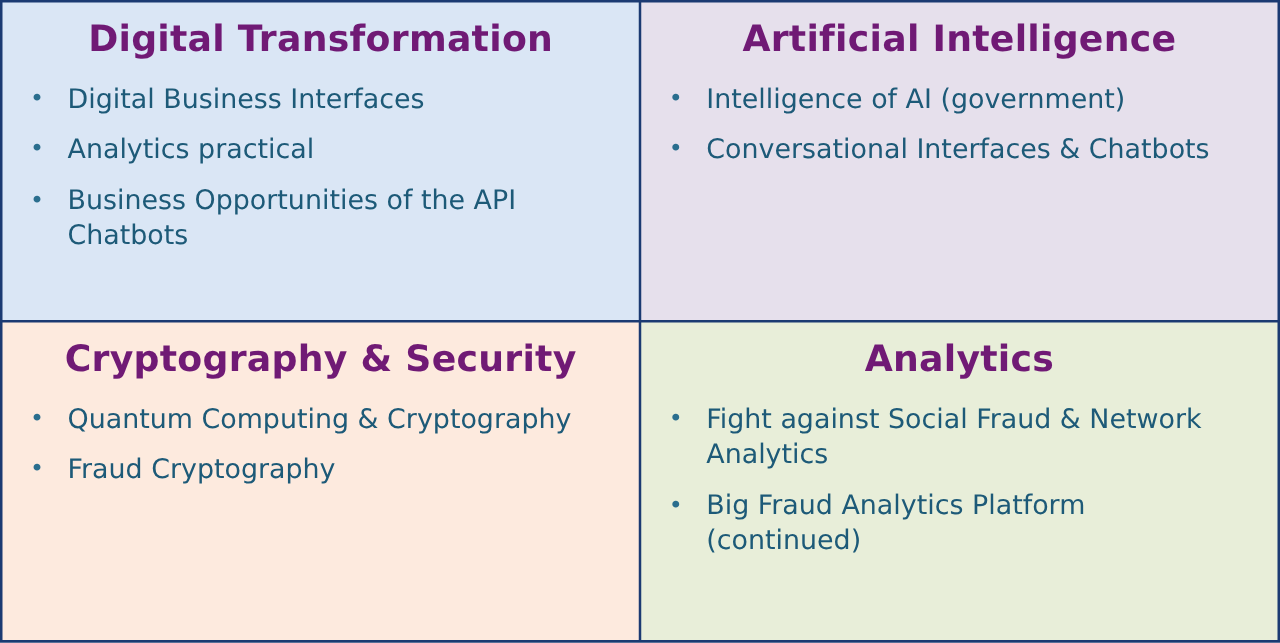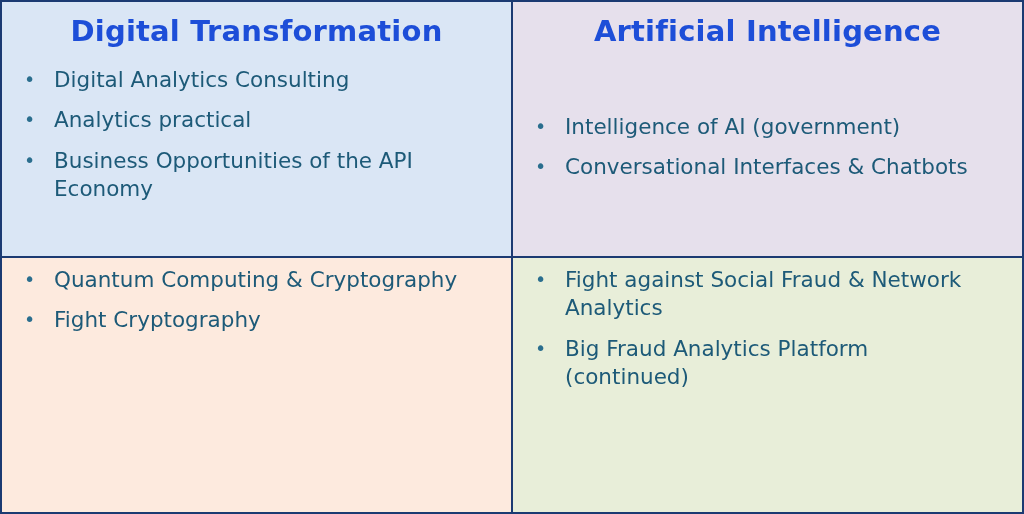--- a/index.html
+++ b/index.html
@@ -28,21 +28,21 @@
     box-sizing: border-box;
     padding: 8px 18px 10px 18px;
     display: flex;
     flex-direction: column;
     overflow: hidden;
   }
   .quad-title {
     text-align: center;
     font-weight: bold;
     font-size: 29px;
-    color: #1d4ed8;
+    color: #701a75;
     letter-spacing: 0.2px;
     margin: 6px 0 18px 0;
     line-height: 1.1;
   }
   .bullets {
     list-style: none;
     margin: 0;
     padding: 0 0 0 4px;
   }
   .bullet {
@@ -70,61 +70,63 @@
 </head>
 <body>
 
 <div class="matrix">
 
   <div class="quad" style="background:#dae6f5;">
     <div class="quad-title">Digital Transformation</div>
     <ul class="bullets">
       <li class="bullet">
         <span class="bullet-dot">•</span>
-        <span class="bullet-text">Digital Analytics Consulting</span>
+        <span class="bullet-text">Digital Business Interfaces</span>
       </li>
       <li class="bullet">
         <span class="bullet-dot">•</span>
         <span class="bullet-text">Analytics practical</span>
       </li>
       <li class="bullet">
         <span class="bullet-dot">•</span>
-        <span class="bullet-text">Business Opportunities of the API Economy</span>
+        <span class="bullet-text">Business Opportunities of the API Chatbots</span>
       </li>
     </ul>
   </div>
 
-  <div class="quad" style="background:#e6e0ec;gap:47px;">
+  <div class="quad" style="background:#e6e0ec;">
     <div class="quad-title">Artificial Intelligence</div>
     <ul class="bullets">
       <li class="bullet">
         <span class="bullet-dot">•</span>
         <span class="bullet-text">Intelligence of AI (government)</span>
       </li>
       <li class="bullet">
         <span class="bullet-dot">•</span>
         <span class="bullet-text">Conversational Interfaces &amp; Chatbots</span>
       </li>
     </ul>
   </div>
 
   <div class="quad" style="background:#fdeade;">
+    <div class="quad-title">Cryptography &amp; Security</div>
     <ul class="bullets">
       <li class="bullet">
         <span class="bullet-dot">•</span>
         <span class="bullet-text">Quantum Computing &amp; Cryptography</span>
       </li>
       <li class="bullet">
         <span class="bullet-dot">•</span>
-        <span class="bullet-text">Fight Cryptography</span>
+        <span class="bullet-text">Fraud Cryptography</span>
       </li>
     </ul>
   </div>
 
   <div class="quad" style="background:#e8eed9;">
+    <div class="quad-title">Analytics</div>
     <ul class="bullets">
       <li class="bullet">
         <span class="bullet-dot">•</span>
         <span class="bullet-text">Fight against Social Fraud &amp; Network Analytics</span>
       </li>
       <li class="bullet">
         <span class="bullet-dot">•</span>
         <span class="bullet-text">Big Fraud Analytics Platform (continued)</span>
       </li>
     </ul>

